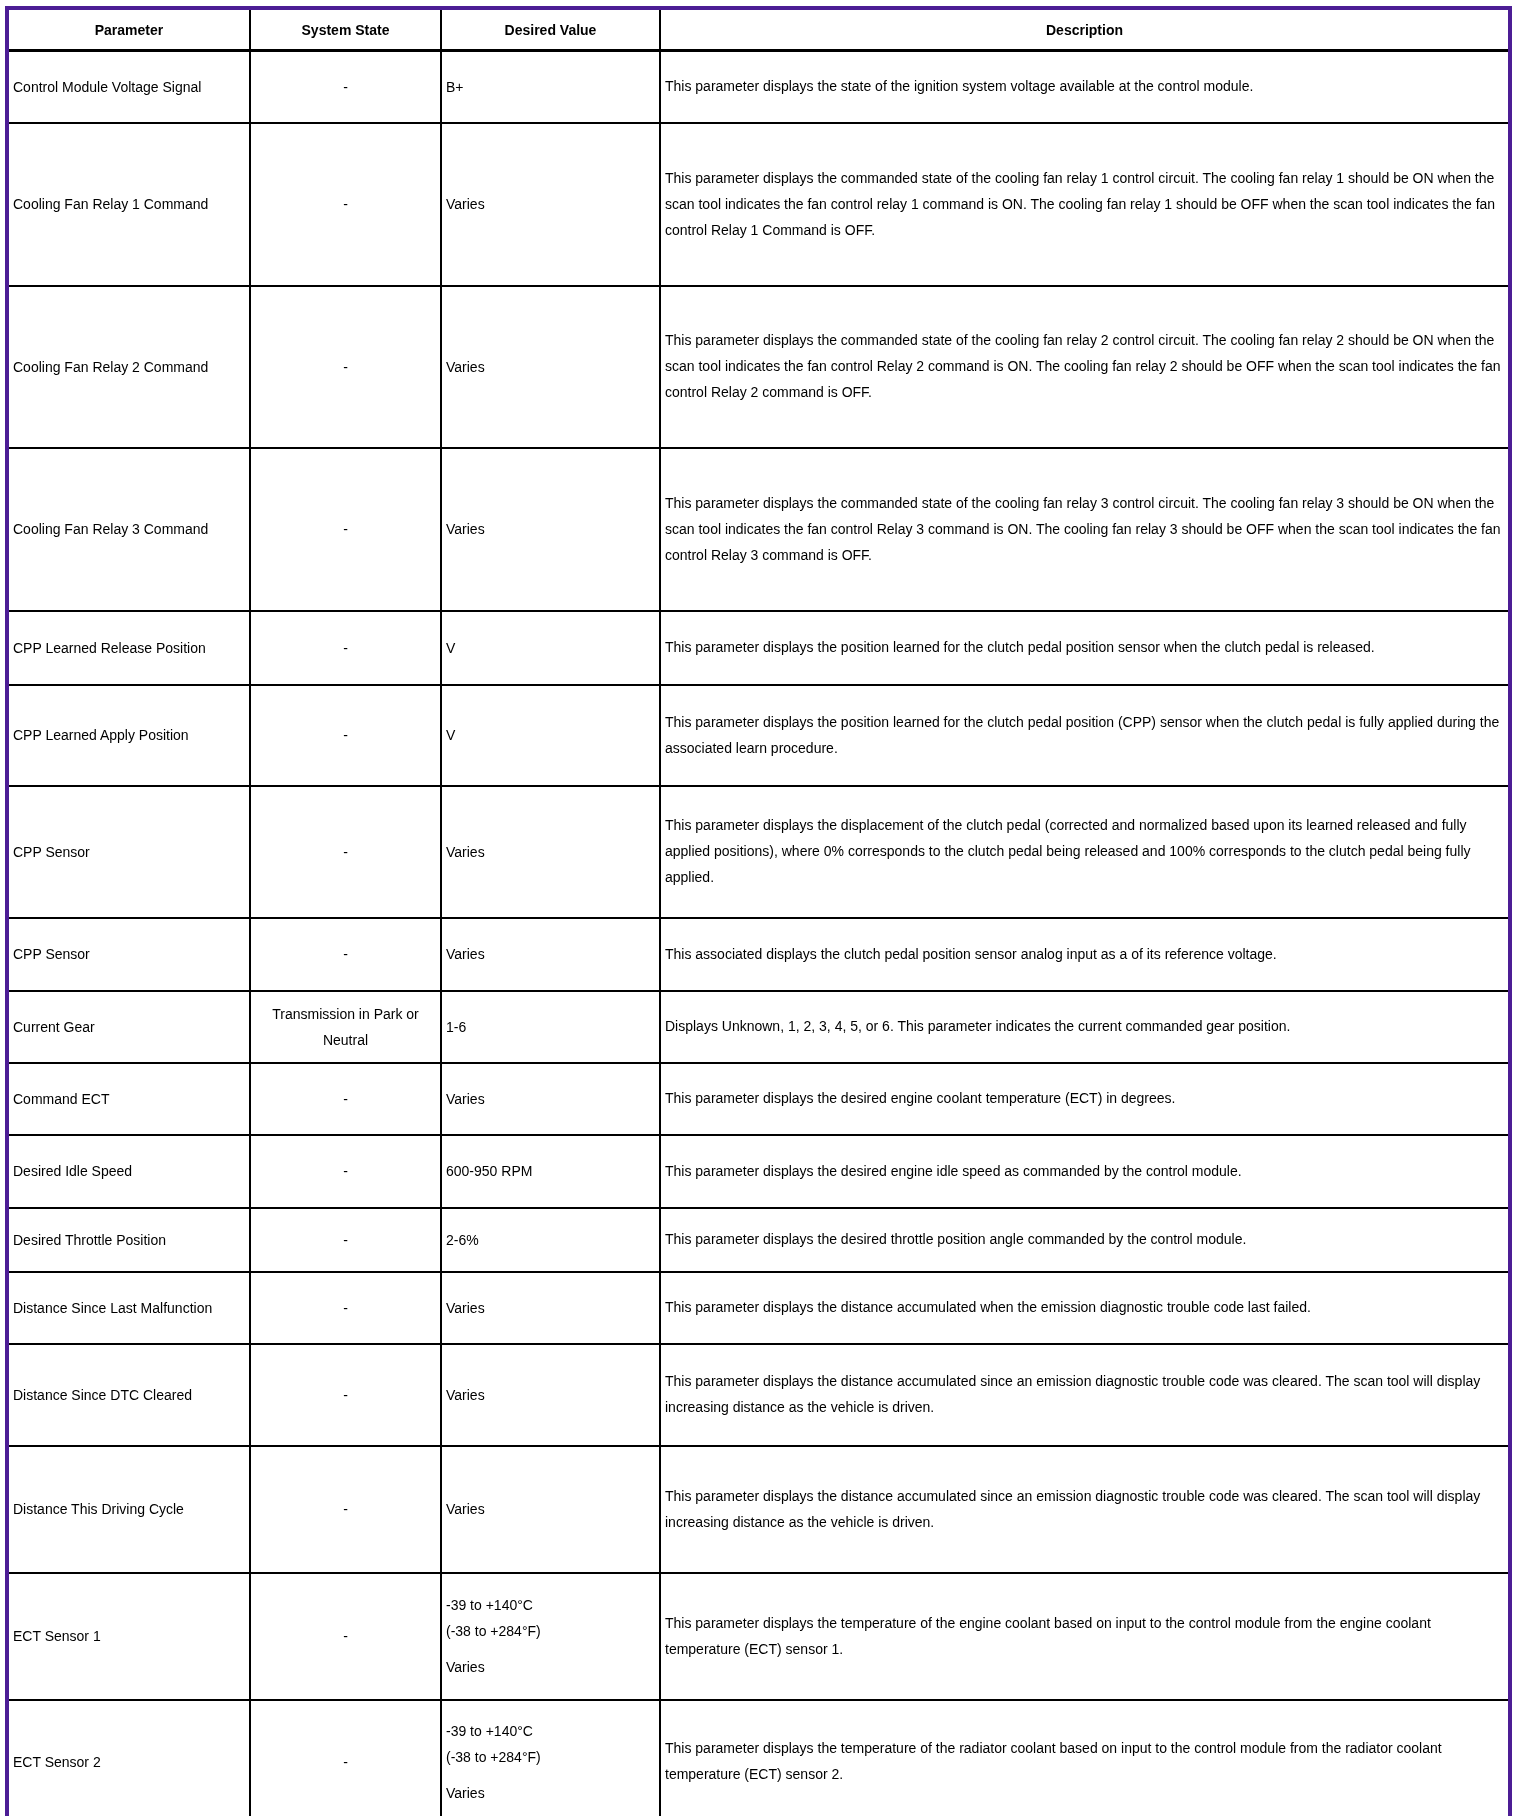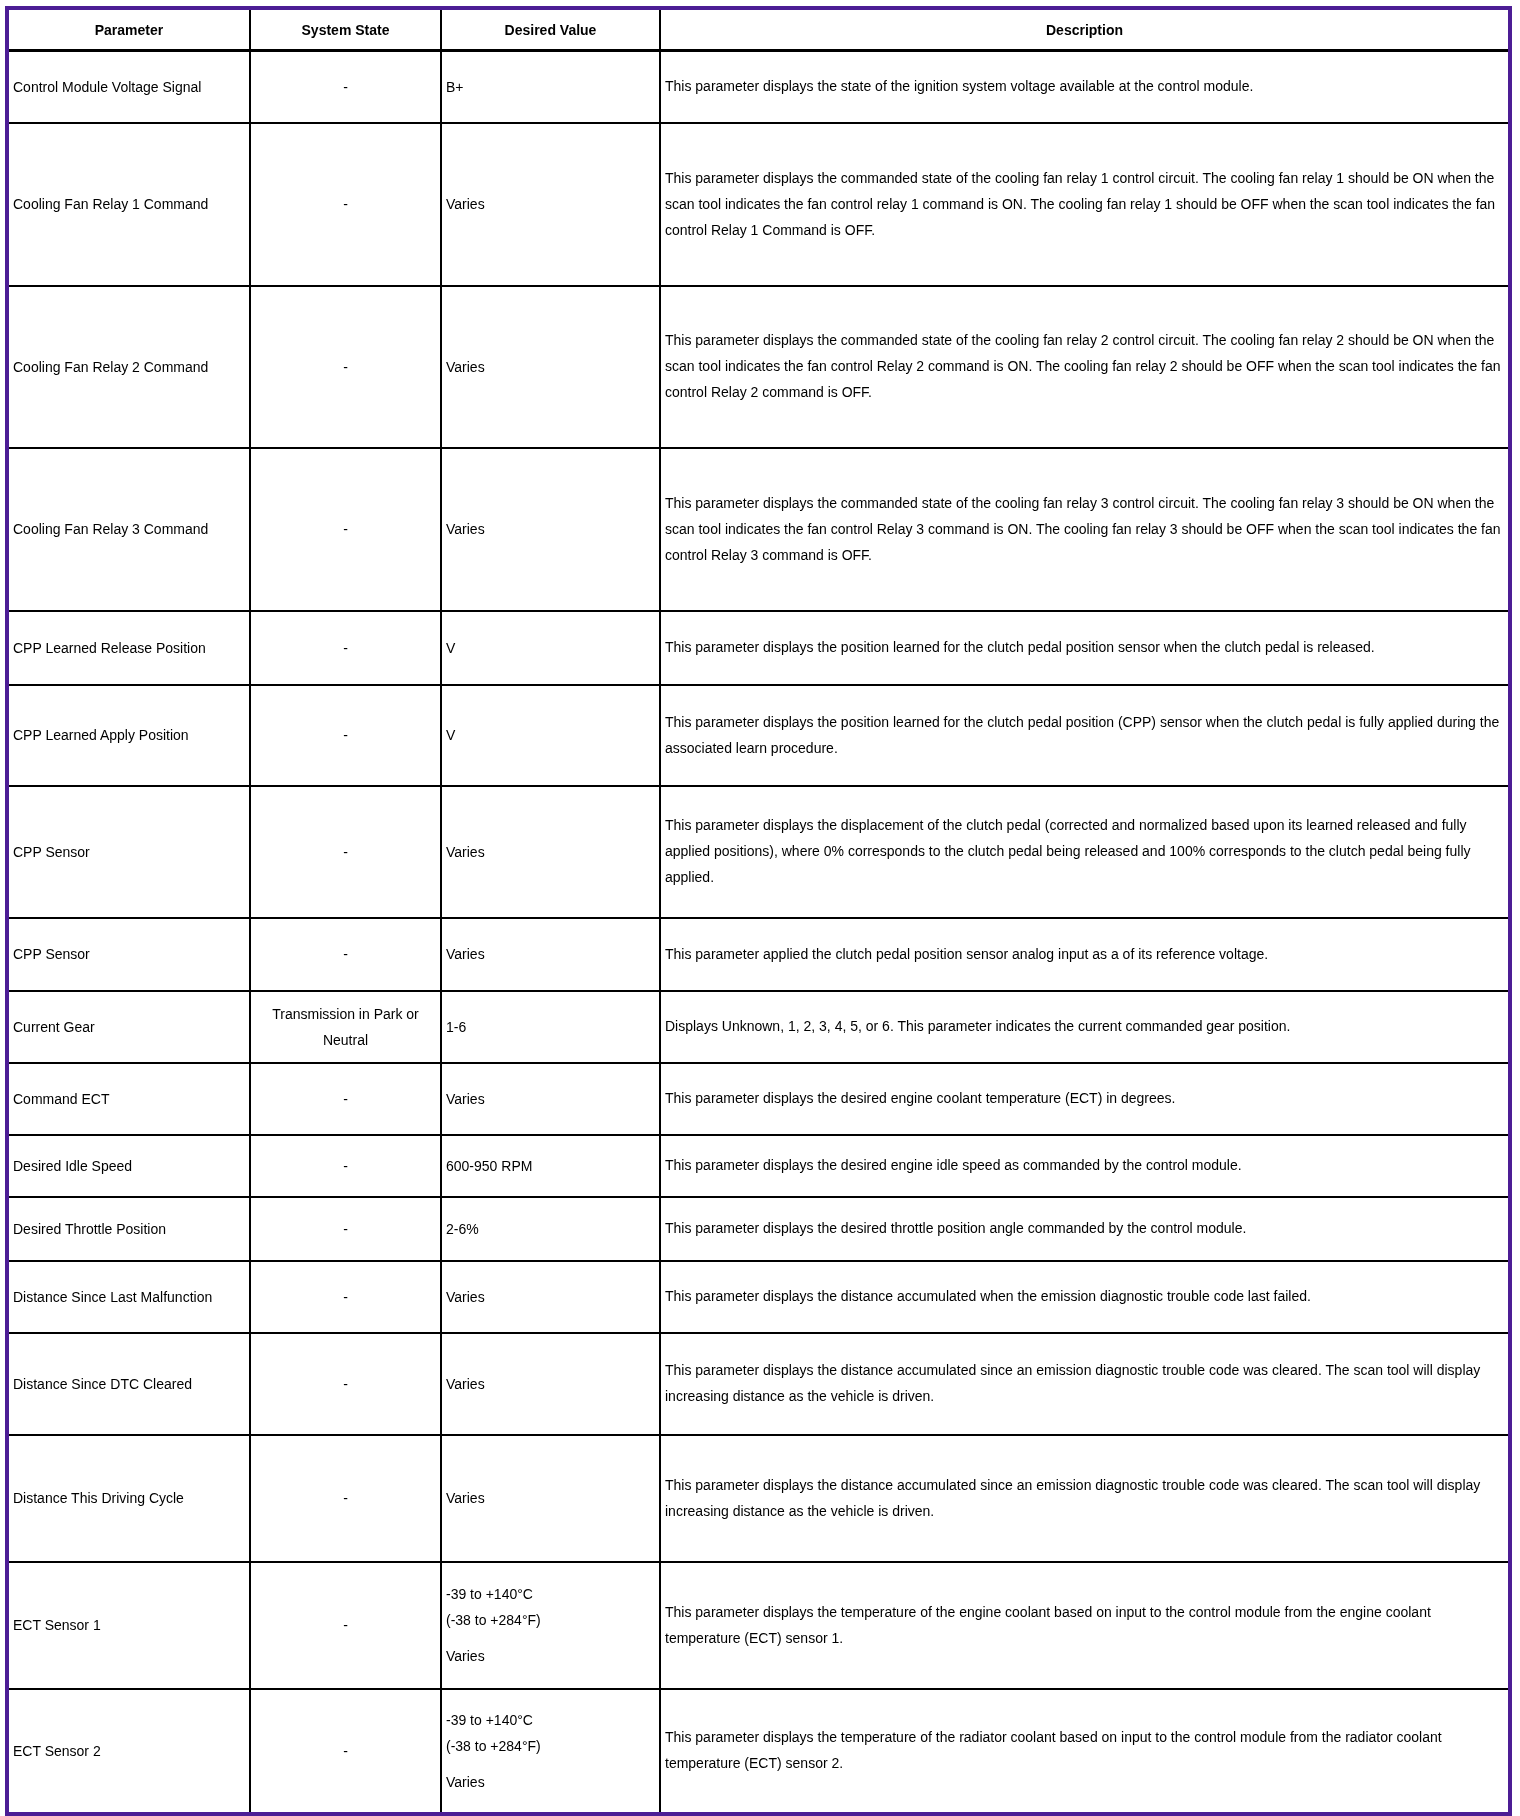--- a/index.html
+++ b/index.html
@@ -96,39 +96,39 @@
           <span class="line">Varies</span>
         </td>
         <td class="desc">This parameter displays the displacement of the clutch pedal (corrected and normalized based upon its learned released and fully applied positions), where 0% corresponds to the clutch pedal being released and 100% corresponds to the clutch pedal being fully applied.</td>
       </tr>
       <tr style="height: 73px;">
         <td class="param">CPP Sensor</td>
         <td class="state">-</td>
         <td class="exp">
           <span class="line">Varies</span>
         </td>
-        <td class="desc">This parameter applied the clutch pedal position sensor analog input as a of its reference voltage.</td>
+        <td class="desc">This associated displays the clutch pedal position sensor analog input as a of its reference voltage.</td>
       </tr>
       <tr style="height: 72px;">
         <td class="param">Current Gear</td>
         <td class="state">Transmission in Park or Neutral</td>
         <td class="exp">
           <span class="line">1-6</span>
         </td>
         <td class="desc">Displays Unknown, 1, 2, 3, 4, 5, or 6. This parameter indicates the current commanded gear position.</td>
       </tr>
       <tr style="height: 72px;">
         <td class="param">Command ECT</td>
         <td class="state">-</td>
         <td class="exp">
           <span class="line">Varies</span>
         </td>
         <td class="desc">This parameter displays the desired engine coolant temperature (ECT) in degrees.</td>
       </tr>
-      <tr style="height: 62px;">
+      <tr style="height: 73px;">
         <td class="param">Desired Idle Speed</td>
         <td class="state">-</td>
         <td class="exp">
           <span class="line">600-950 RPM</span>
         </td>
         <td class="desc">This parameter displays the desired engine idle speed as commanded by the control module.</td>
       </tr>
       <tr style="height: 64px;">
         <td class="param">Desired Throttle Position</td>
         <td class="state">-</td>

